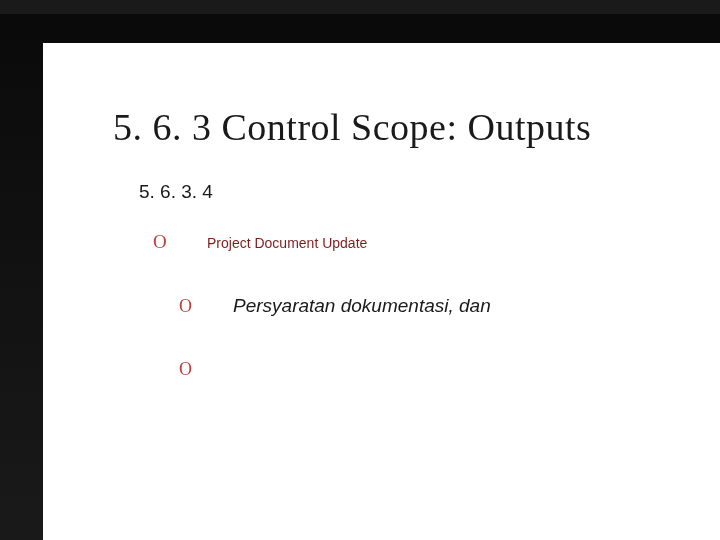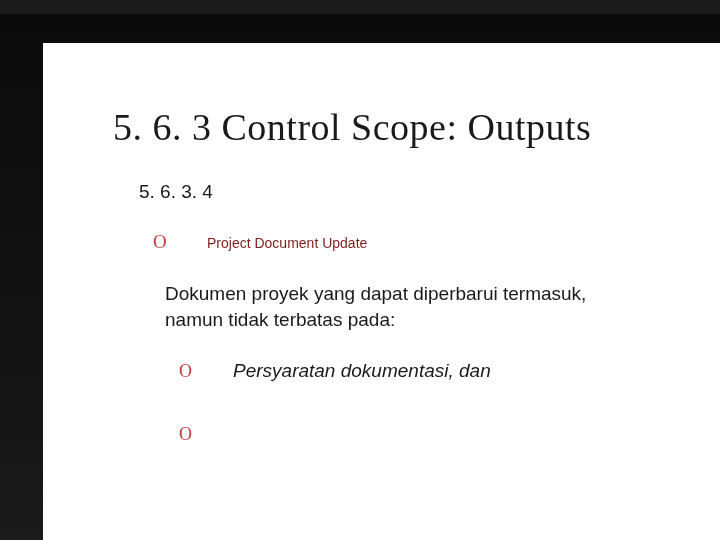--- a/index.html
+++ b/index.html
@@ -82,21 +82,20 @@
 <div class="slide">
   <h1 class="title">5. 6. 3 Control Scope: Outputs</h1>
 
   <div class="section-num">5. 6. 3. 4</div>
 
   <div class="bullet-row">
     <span class="bullet-marker">O</span>
     <span class="bullet-text">Project Document Update</span>
   </div>
 
-  <div class="body-text">Dokumen proyek yang dapat diperbarui termasuk, namun tidak terbatas pada:</div>
 
   <div class="sub-bullet-row">
     <span class="sub-bullet-marker">O</span>
     <span class="sub-bullet-text">Persyaratan dokumentasi, dan</span>
   </div>
 
   <div class="sub-bullet-row">
     <span class="sub-bullet-marker">O</span>
   </div>
 </div>

